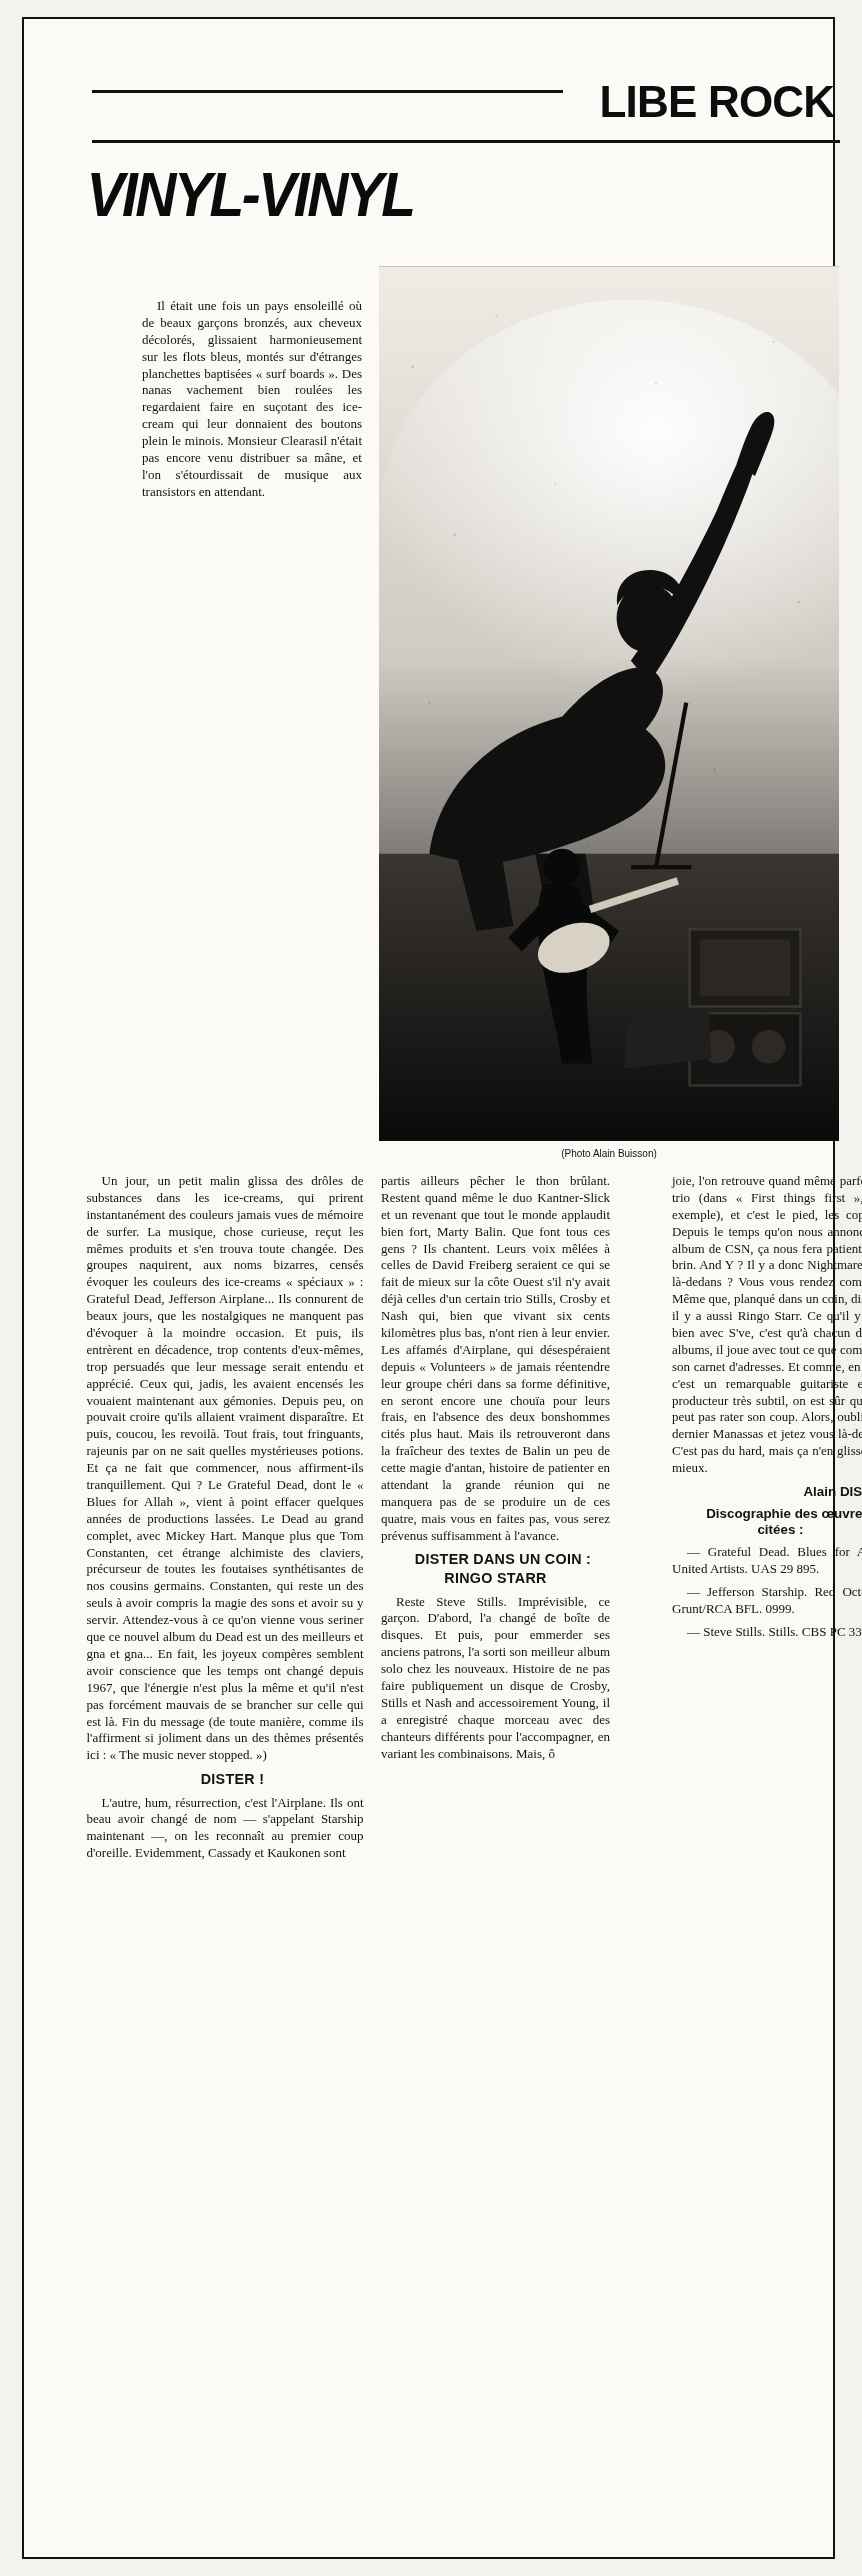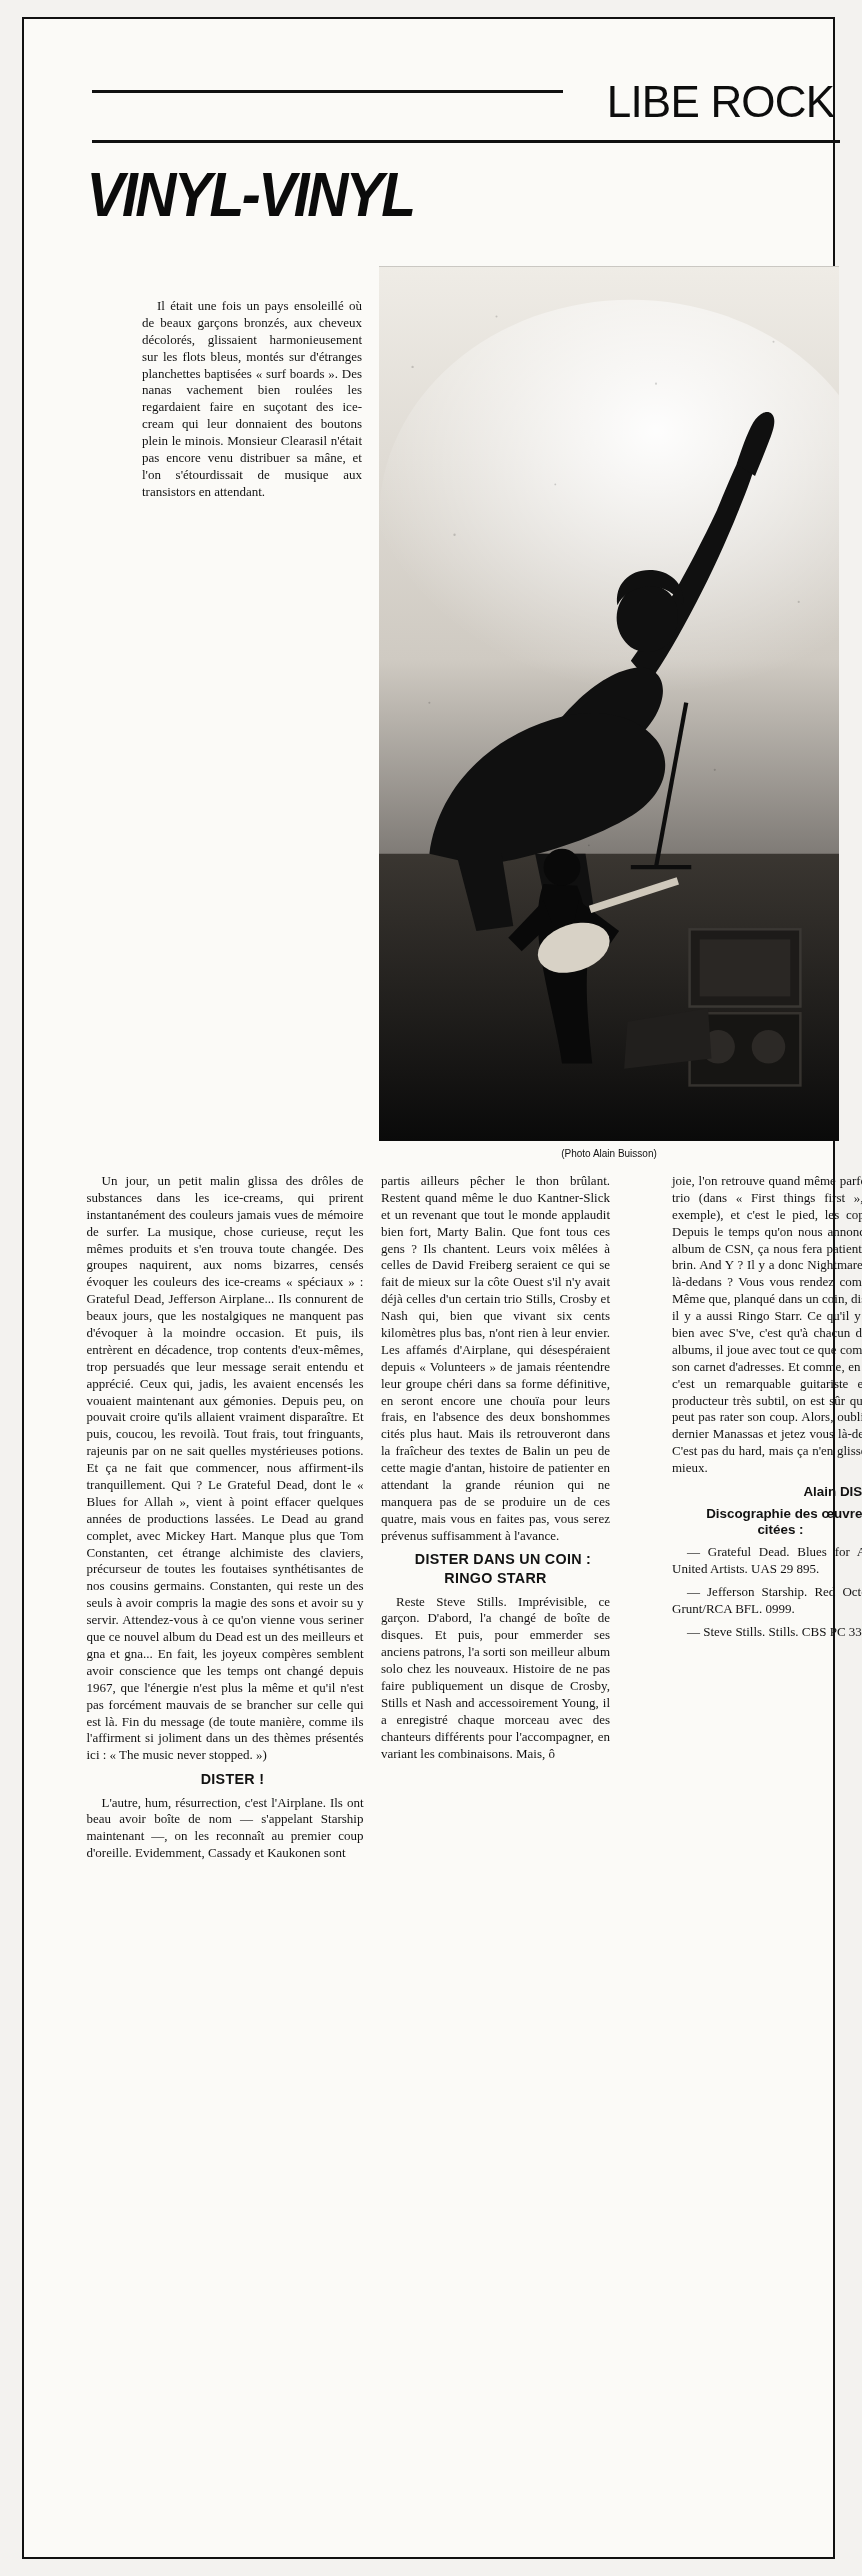--- a/index.html
+++ b/index.html
@@ -55,21 +55,21 @@
   .masthead-rule-bottom {
     position: absolute;
     left: 23.5px; top: 84px;
     width: 748px; height: 3.4px;
     background: #111;
   }
   .liberock {
     position: absolute;
     right: 6.7px; top: 23.5px;
     font-family: "Liberation Sans", sans-serif;
-    font-weight: normal;
+    font-weight: bold;
     font-size: 44px;
     letter-spacing: -0.8px;
     color: #0d0d0d;
     line-height: 1;
     text-align: right;
   }
   .vinyl-title {
     position: absolute;
     left: 18.5px; top: 106px;
     font-family: "Liberation Sans", sans-serif;
@@ -269,21 +269,21 @@
       </div>
       <div class="photo-caption">(Photo Alain Buisson)</div>
 
       <div class="col" id="col1-top">
         <p>Il était une fois un pays ensoleillé où de beaux garçons bronzés, aux cheveux décolorés, glissaient harmonieusement sur les flots bleus, montés sur d'étranges planchettes baptisées « surf boards ». Des nanas vachement bien roulées les regardaient faire en suçotant des ice-cream qui leur donnaient des boutons plein le minois. Monsieur Clearasil n'était pas encore venu distribuer sa mâne, et l'on s'étourdissait de musique aux transistors en attendant.</p>
       </div>
 
       <div class="col" id="col1-bottom">
         <p>Un jour, un petit malin glissa des drôles de substances dans les ice-creams, qui prirent instantanément des couleurs jamais vues de mémoire de surfer. La musique, chose curieuse, reçut les mêmes produits et s'en trouva toute changée. Des groupes naquirent, aux noms bizarres, censés évoquer les couleurs des ice-creams « spéciaux » : Grateful Dead, Jefferson Airplane... Ils connurent de beaux jours, que les nostalgiques ne manquent pas d'évoquer à la moindre occasion. Et puis, ils entrèrent en décadence, trop contents d'eux-mêmes, trop persuadés que leur message serait entendu et apprécié. Ceux qui, jadis, les avaient encensés les vouaient maintenant aux gémonies. Depuis peu, on pouvait croire qu'ils allaient vraiment disparaître. Et puis, coucou, les revoilà. Tout frais, tout fringuants, rajeunis par on ne sait quelles mystérieuses potions. Et ça ne fait que commencer, nous affirment-ils tranquillement. Qui ? Le Grateful Dead, dont le « Blues for Allah », vient à point effacer quelques années de productions lassées. Le Dead au grand complet, avec Mickey Hart. Manque plus que Tom Constanten, cet étrange alchimiste des claviers, précurseur de toutes les foutaises synthétisantes de nos cousins germains. Constanten, qui reste un des seuls à avoir compris la magie des sons et avoir su y servir. Attendez-vous à ce qu'on vienne vous seriner que ce nouvel album du Dead est un des meilleurs et gna et gna... En fait, les joyeux compères semblent avoir conscience que les temps ont changé depuis 1967, que l'énergie n'est plus la même et qu'il n'est pas forcément mauvais de se brancher sur celle qui est là. Fin du message (de toute manière, comme ils l'affirment si joliment dans un des thèmes présentés ici : « The music never stopped. »)</p>
         <p class="subhead">DISTER !</p>
-        <p>L'autre, hum, résurrection, c'est l'Airplane. Ils ont beau avoir boîte de nom — s'appelant Starship maintenant —, on les reconnaît au premier coup d'oreille. Evidemment, Cassady et Kaukonen sont</p>
+        <p>L'autre, hum, résurrection, c'est l'Airplane. Ils ont beau avoir changé de nom — s'appelant Starship maintenant —, on les reconnaît au premier coup d'oreille. Evidemment, Cassady et Kaukonen sont</p>
       </div>
 
       <div class="col" id="col2">
         <p class="noindent">partis ailleurs pêcher le thon brûlant. Restent quand même le duo Kantner-Slick et un revenant que tout le monde applaudit bien fort, Marty Balin. Que font tous ces gens ? Ils chantent. Leurs voix mêlées à celles de David Freiberg seraient ce qui se fait de mieux sur la côte Ouest s'il n'y avait déjà celles d'un certain trio Stills, Crosby et Nash qui, bien que vivant six cents kilomètres plus bas, n'ont rien à leur envier. Les affamés d'Airplane, qui désespéraient depuis « Volunteers » de jamais réentendre leur groupe chéri dans sa forme définitive, en seront encore une chouïa pour leurs frais, en l'absence des deux bonshommes cités plus haut. Mais ils retrouveront dans la fraîcheur des textes de Balin un peu de cette magie d'antan, histoire de patienter en attendant la grande réunion qui ne manquera pas de se produire un de ces quatre, mais vous en faites pas, vous serez prévenus suffisamment à l'avance.</p>
         <p class="subhead">DISTER DANS UN COIN : RINGO STARR</p>
         <p>Reste Steve Stills. Imprévisible, ce garçon. D'abord, l'a changé de boîte de disques. Et puis, pour emmerder ses anciens patrons, l'a sorti son meilleur album solo chez les nouveaux. Histoire de ne pas faire publiquement un disque de Crosby, Stills et Nash and accessoirement Young, il a enregistré chaque morceau avec des chanteurs différents pour l'accompagner, en variant les combinaisons. Mais, ô</p>
       </div>
 
       <div class="col" id="col3">
         <p class="noindent">joie, l'on retrouve quand même parfois le trio (dans « First things first », par exemple), et c'est le pied, les copains. Depuis le temps qu'on nous annonce un album de CSN, ça nous fera patienter un brin. And Y ? Il y a donc Nightmare Neil là-dedans ? Vous vous rendez compte ? Même que, planqué dans un coin, discret, il y a aussi Ringo Starr. Ce qu'il y a de bien avec S've, c'est qu'à chacun de ses albums, il joue avec tout ce que comporte son carnet d'adresses. Et comme, en plus, c'est un remarquable guitariste et un producteur très subtil, on est sûr qu'il ne peut pas rater son coup. Alors, oubliez le dernier Manassas et jetez vous là-dessus. C'est pas du hard, mais ça n'en glisse que mieux.</p>

